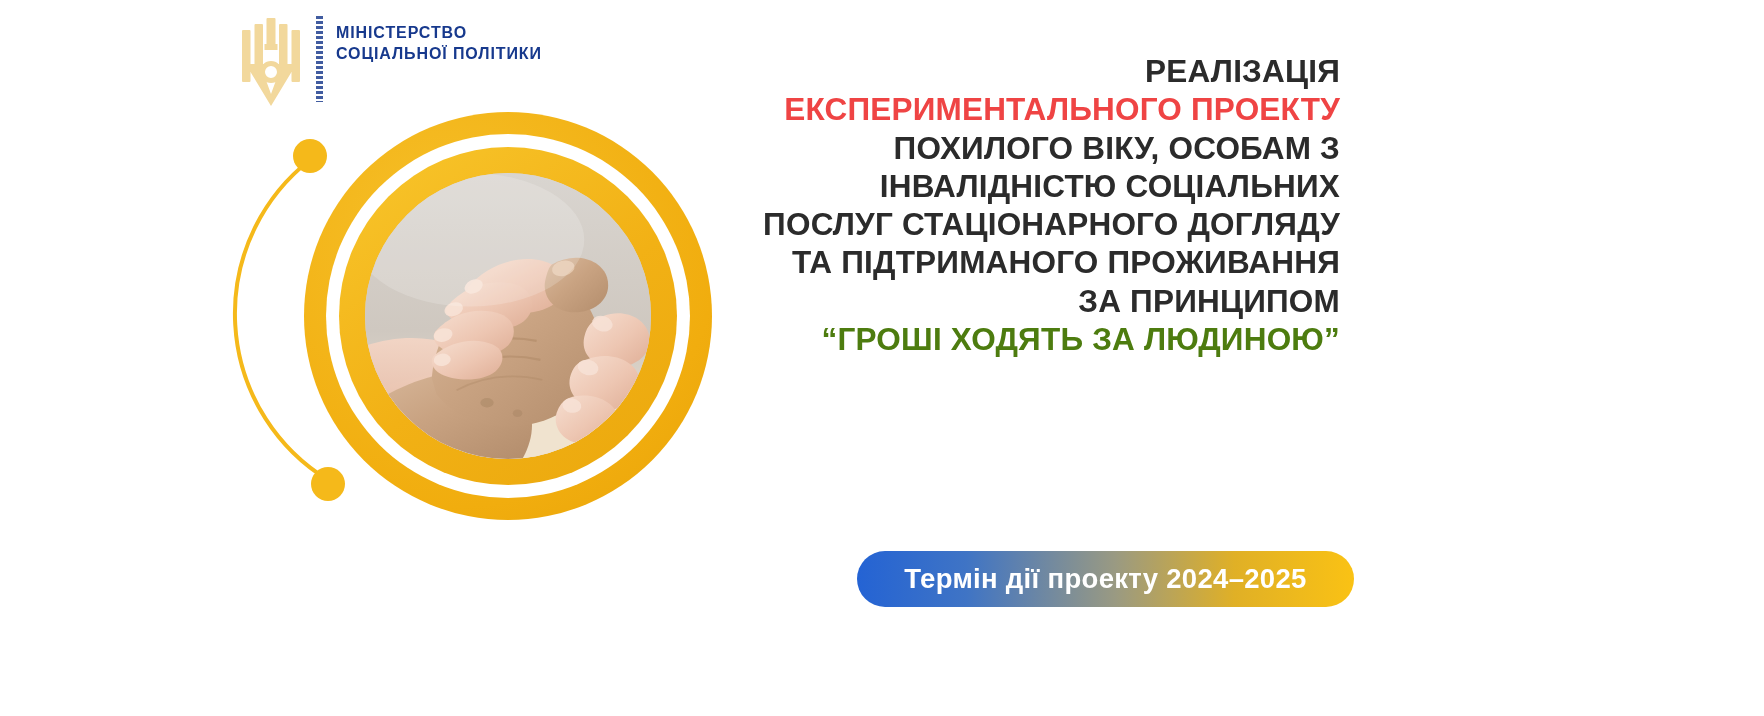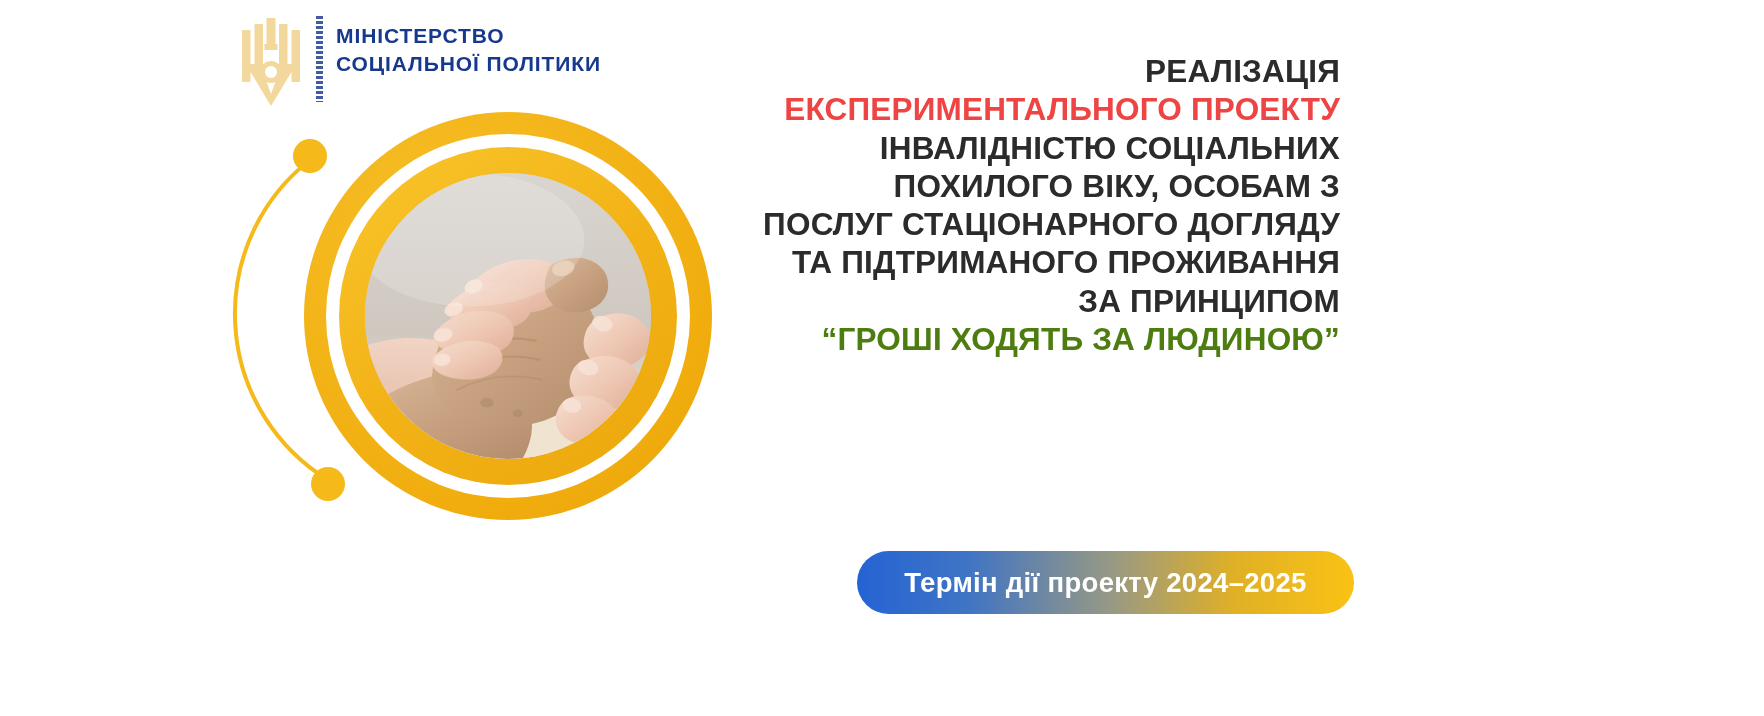--- a/index.html
+++ b/index.html
@@ -45,21 +45,21 @@
         to bottom,
         #1f3f8f 0px, #1f3f8f 3px,
         #ffffff 3px, #ffffff 5px
       );
     opacity: .85;
   }
   .logo-text {
     margin-left: 13px;
     margin-top: 8px;
     color: #17398d;
-    font-size: 21px;
+    font-size: 16px;
     font-weight: bold;
     line-height: 1.33;
     letter-spacing: .9px;
     text-transform: uppercase;
     white-space: nowrap;
   }
   .logo-text div { display: block; }
 
   
   .graphic {
@@ -135,21 +135,21 @@
   .headline .ln { display: block; white-space: nowrap; }
   .headline .blue { color: #ef4444; }
   .headline .quote { color: #4d7c0f; }
 
   
   .pill {
     position: absolute;
     left: 857px;
     top: 551px;
     width: 497px;
-    height: 63px;
+    height: 56px;
     border-radius: 32px;
     background: linear-gradient(to right, #2463d4 0%, #3f74c5 22%, #9a9a82 52%, #e0b026 76%, #fac214 100%);
     display: flex;
     align-items: center;
     justify-content: center;
     box-sizing: border-box;
   }
   .pill-label {
     color: #ffffff;
     font-size: 27.5px;
@@ -273,22 +273,22 @@
           </div>
 
         </div>
       </div>
     </div>
   </div>
 
   <div class="headline">
     <span class="ln">РЕАЛІЗАЦІЯ</span>
     <span class="ln blue">ЕКСПЕРИМЕНТАЛЬНОГО ПРОЕКТУ</span>
+    <span class="ln">ПОХИЛОГО ВІКУ, ОСОБАМ З</span>
     <span class="ln">ІНВАЛІДНІСТЮ СОЦІАЛЬНИХ</span>
-    <span class="ln">ПОХИЛОГО ВІКУ, ОСОБАМ З</span>
     <span class="ln">ПОСЛУГ СТАЦІОНАРНОГО ДОГЛЯДУ</span>
     <span class="ln">ТА ПІДТРИМАНОГО ПРОЖИВАННЯ</span>
     <span class="ln">ЗА ПРИНЦИПОМ</span>
     <span class="ln quote">“ГРОШІ ХОДЯТЬ ЗА ЛЮДИНОЮ”</span>
   </div>
 
   <div class="pill">
     <span class="pill-label">Термін дії проекту 2024–2025</span>
   </div>
 

